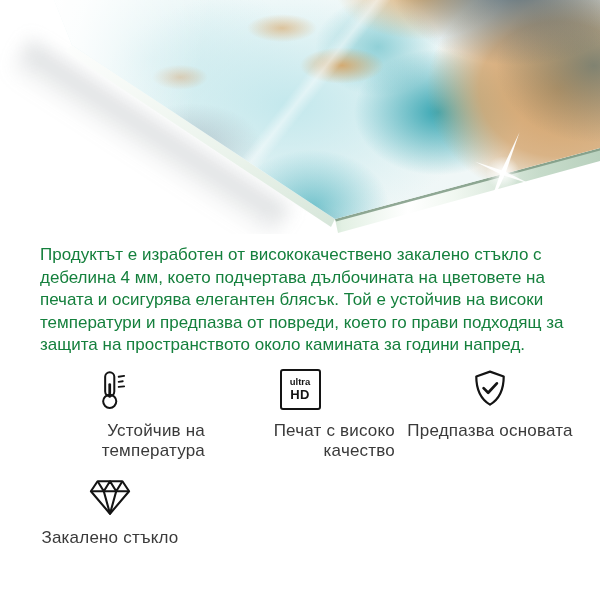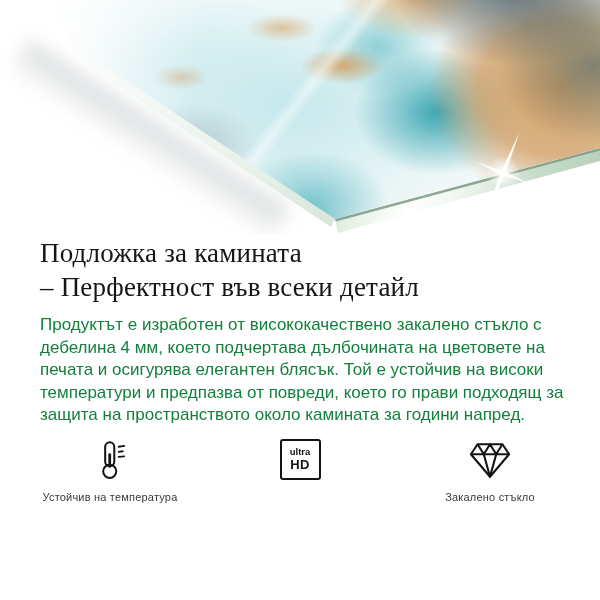--- a/index.html
+++ b/index.html
@@ -92,21 +92,21 @@
   .features{
     margin:11px -25px 0;
     display:grid;
     grid-template-columns:repeat(3, 1fr);
     row-gap:14px;
   }
   .feature{display:flex;flex-direction:column;align-items:center;}
   .icon-wrap{height:44px;display:flex;align-items:center;justify-content:center;}
   .feature-label{
     margin-top:9px;
-    font-size:11px;color:#3a3a3a;letter-spacing:.2px;
+    font-size:17px;color:#3a3a3a;letter-spacing:.2px;
     text-align:right;
   }
   .icon-svg{display:block;}
   .uhd-box{
     width:37px;height:37px;
     border:2.6px solid #141414;border-radius:3px;
     display:flex;flex-direction:column;align-items:center;justify-content:center;
     color:#141414;
   }
   .uhd-line1{font-size:9.5px;font-weight:bold;line-height:10px;}
@@ -134,22 +134,20 @@
       </defs>
       <circle cx="45" cy="45" r="17" fill="url(#glow)"></circle>
       <g transform="rotate(22 45 45)" fill="#ffffff">
         <path d="M45 1 L47.4 45 L45 89 L42.6 45 Z" opacity="0.95"></path>
         <path d="M15 45 L45 42.9 L75 45 L45 47.1 Z" opacity="0.9"></path>
       </g>
     </svg>
   </div>
 
   <div class="content">
-    <h1 class="title">Подложка за камината
-– Перфектност във всеки детайл</h1>
     <p class="description">Продуктът е изработен от висококачествено закалено стъкло с дебелина 4 мм, което подчертава дълбочината на цветовете на печата и осигурява елегантен блясък. Той е устойчив на високи температури и предпазва от повреди, което го прави подходящ за защита на пространството около камината за години напред.</p>
 
     <div class="features">
 
       <div class="feature">
         <div class="icon-wrap">
           <svg class="icon-svg" width="44" height="42" viewBox="0 0 48 46">
             <g fill="none" stroke="#141414" stroke-width="2.2" stroke-linecap="round">
               <rect x="18.7" y="3.6" width="10" height="26" rx="5"></rect>
               <circle cx="23.7" cy="35.4" r="7.2"></circle>
@@ -163,22 +161,34 @@
         <div class="feature-label">Устойчив на температура</div>
       </div>
 
       <div class="feature">
         <div class="icon-wrap">
           <div class="uhd-box">
             <div class="uhd-line1">ultra</div>
             <div class="uhd-line2">HD</div>
           </div>
         </div>
-      </div>
-
+        <div class="feature-label">Печат с високо качество</div>
+      </div>
+
+      <div class="feature">
+        <div class="icon-wrap">
+          <svg class="icon-svg" width="44" height="43" viewBox="0 0 48 47">
+            <g fill="none" stroke="#141414" stroke-linejoin="round">
+              <path stroke-width="2.4" d="M24 4 L39 9.2 C39 23.5 34 34 24 40 C14 34 9 23.5 9 9.2 Z"></path>
+              <path stroke-width="3" stroke-linecap="round" d="M17 22 L22 27 L31.5 16.8"></path>
+            </g>
+          </svg>
+        </div>
+        <div class="feature-label">Предпазва основата</div>
+      </div>
 
       <div class="feature">
         <div class="icon-wrap">
           <svg class="icon-svg" width="46" height="42" viewBox="0 0 48 44">
             <g fill="none" stroke="#141414" stroke-width="2.2" stroke-linejoin="round">
               <path d="M11 5.5 H37 L44 16 L24 39.5 L4 16 Z"></path>
               <path d="M4 16 H44"></path>
               <path d="M11 5.5 L17.5 16 L24 5.5 L30.5 16 L37 5.5"></path>
               <path d="M17.5 16 L24 39.5 L30.5 16"></path>
             </g>

